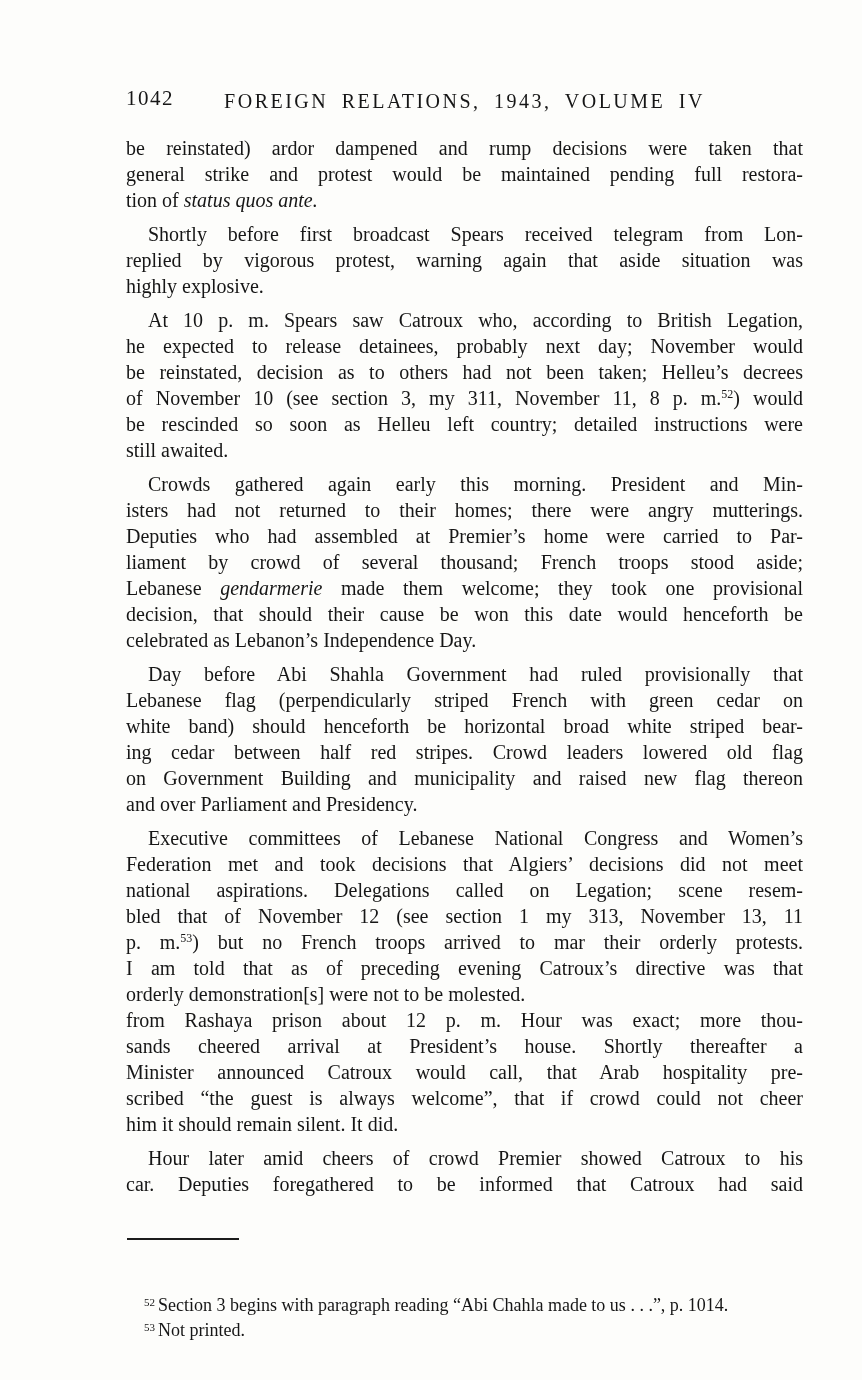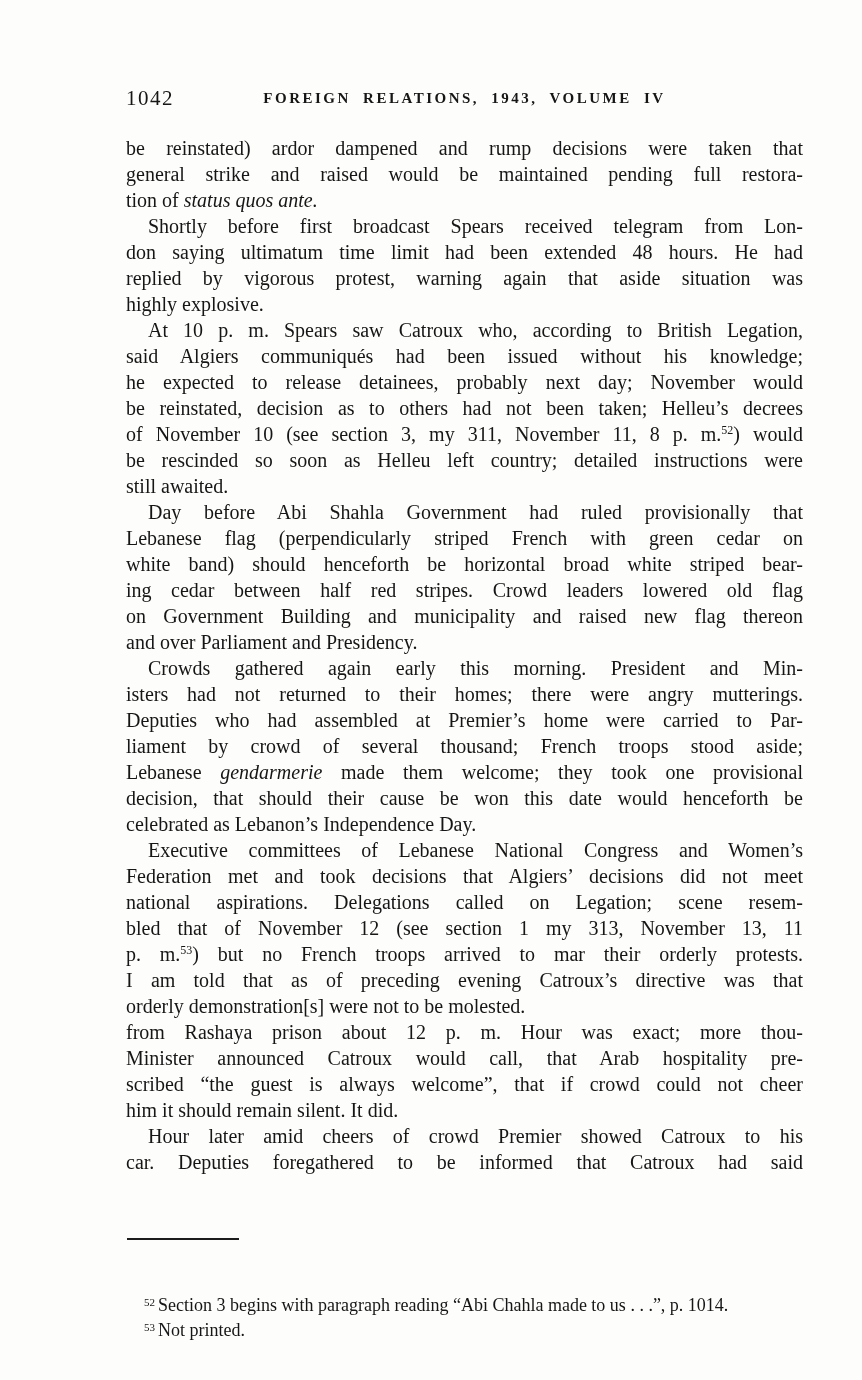--- a/index.html
+++ b/index.html
@@ -19,43 +19,42 @@
     position: absolute;
     top: 86px; left: 126px; width: 677px; height: 24px;
   }
   .folio {
     position: absolute; left: 0; top: 0;
     font-size: 21px; letter-spacing: 1.5px;
   }
   .head-title {
     position: absolute; left: 0; right: 0; top: 4px;
     text-align: center;
-    font-size: 15px;
+    font-size: 20px;
     letter-spacing: 2.5px;
     word-spacing: 6px;
     white-space: nowrap;
-    font-weight: bold;
   }
   .body-text {
     position: absolute;
     top: 135px; left: 126px; width: 677px;
     font-size: 20px;
   }
   .para { margin: 0; padding: 0; }
   .line {
     line-height: 26px;
     height: 26px;
     text-align: justify;
     text-align-last: justify;
     text-justify: inter-word;
   }
   .line.last {
     text-align-last: left;
   }
-  .line.indent { text-indent: 22px; }
+  .line.indent { text-indent: 22px; margin-top: 8px; }
   .it { font-style: italic; }
   .sup {
     font-size: 12px;
     position: relative; top: -7px;
     letter-spacing: 0;
   }
   .fn-rule {
     position: absolute;
     top: 1238px; left: 127px;
     width: 112px; height: 2px;
@@ -80,66 +79,65 @@
 <div class="page">
 
   <div class="running-head">
     <span class="folio">1042</span>
     <span class="head-title">FOREIGN RELATIONS, 1943, VOLUME IV</span>
   </div>
 
   <div class="body-text">
       <div class="para">
         <div class="line"><span class="">be reinstated) ardor dampened and rump decisions were taken that</span></div>
-        <div class="line"><span class="">general strike and raised would be maintained pending full restora-</span></div>
+        <div class="line"><span class="">general strike and protest would be maintained pending full restora-</span></div>
         <div class="line last"><span class="">tion of </span><span class="it">status quos ante.</span></div>
       </div>
       <div class="para">
         <div class="line indent"><span class="">Shortly before first broadcast Spears received telegram from Lon-</span></div>
-        <div class="line"><span class="">don saying ultimatum time limit had been extended 48 hours.  He had</span></div>
         <div class="line"><span class="">replied by vigorous protest, warning again that aside situation was</span></div>
         <div class="line last"><span class="">highly explosive.</span></div>
       </div>
       <div class="para">
         <div class="line indent"><span class="">At 10 p. m. Spears saw Catroux who, according to British Legation,</span></div>
-        <div class="line"><span class="">said Algiers communiqués had been issued without his knowledge;</span></div>
         <div class="line"><span class="">he expected to release detainees, probably next day; November would</span></div>
         <div class="line"><span class="">be reinstated, decision as to others had not been taken; Helleu’s decrees</span></div>
         <div class="line"><span class="">of November 10 (see section 3, my 311, November 11, 8 p. m.</span><span class=" sup">52</span><span class="">) would</span></div>
         <div class="line"><span class="">be rescinded so soon as Helleu left country; detailed instructions were</span></div>
         <div class="line last"><span class="">still awaited.</span></div>
-      </div>
-      <div class="para">
-        <div class="line indent"><span class="">Day before Abi Shahla Government had ruled provisionally that</span></div>
-        <div class="line"><span class="">Lebanese flag (perpendicularly striped French with green cedar on</span></div>
-        <div class="line"><span class="">white band) should henceforth be horizontal broad white striped bear-</span></div>
-        <div class="line"><span class="">ing cedar between half red stripes.  Crowd leaders lowered old flag</span></div>
-        <div class="line"><span class="">on Government Building and municipality and raised new flag thereon</span></div>
-        <div class="line last"><span class="">and over Parliament and Presidency.</span></div>
       </div>
       <div class="para">
         <div class="line indent"><span class="">Crowds gathered again early this morning.  President and Min-</span></div>
         <div class="line"><span class="">isters had not returned to their homes; there were angry mutterings.</span></div>
         <div class="line"><span class="">Deputies who had assembled at Premier’s home were carried to Par-</span></div>
         <div class="line"><span class="">liament by crowd of several thousand; French troops stood aside;</span></div>
         <div class="line"><span class="">Lebanese </span><span class="it">gendarmerie</span><span class=""> made them welcome; they took one provisional</span></div>
         <div class="line"><span class="">decision, that should their cause be won this date would henceforth be</span></div>
         <div class="line last"><span class="">celebrated as Lebanon’s Independence Day.</span></div>
+      </div>
+      <div class="para">
+        <div class="line indent"><span class="">Day before Abi Shahla Government had ruled provisionally that</span></div>
+        <div class="line"><span class="">Lebanese flag (perpendicularly striped French with green cedar on</span></div>
+        <div class="line"><span class="">white band) should henceforth be horizontal broad white striped bear-</span></div>
+        <div class="line"><span class="">ing cedar between half red stripes.  Crowd leaders lowered old flag</span></div>
+        <div class="line"><span class="">on Government Building and municipality and raised new flag thereon</span></div>
+        <div class="line last"><span class="">and over Parliament and Presidency.</span></div>
       </div>
       <div class="para">
         <div class="line indent"><span class="">Executive committees of Lebanese National Congress and Women’s</span></div>
         <div class="line"><span class="">Federation met and took decisions that Algiers’ decisions did not meet</span></div>
         <div class="line"><span class="">national aspirations.  Delegations called on Legation; scene resem-</span></div>
         <div class="line"><span class="">bled that of November 12 (see section 1 my 313, November 13, 11</span></div>
         <div class="line"><span class="">p. m.</span><span class=" sup">53</span><span class="">) but no French troops arrived to mar their orderly protests.</span></div>
         <div class="line"><span class="">I am told that as of preceding evening Catroux’s directive was that</span></div>
         <div class="line last"><span class="">orderly demonstration[s] were not to be molested.</span></div>
       </div>
       <div class="para">
         <div class="line"><span class="">from Rashaya prison about 12 p. m.  Hour was exact; more thou-</span></div>
+        <div class="line"><span class="">sands cheered arrival at President’s house.  Shortly thereafter a</span></div>
         <div class="line"><span class="">Minister announced Catroux would call, that Arab hospitality pre-</span></div>
         <div class="line"><span class="">scribed “the guest is always welcome”, that if crowd could not cheer</span></div>
         <div class="line last"><span class="">him it should remain silent.  It did.</span></div>
       </div>
       <div class="para">
         <div class="line indent"><span class="">Hour later amid cheers of crowd Premier showed Catroux to his</span></div>
         <div class="line"><span class="">car.  Deputies foregathered to be informed that Catroux had said</span></div>
       </div>
     </div>
 

